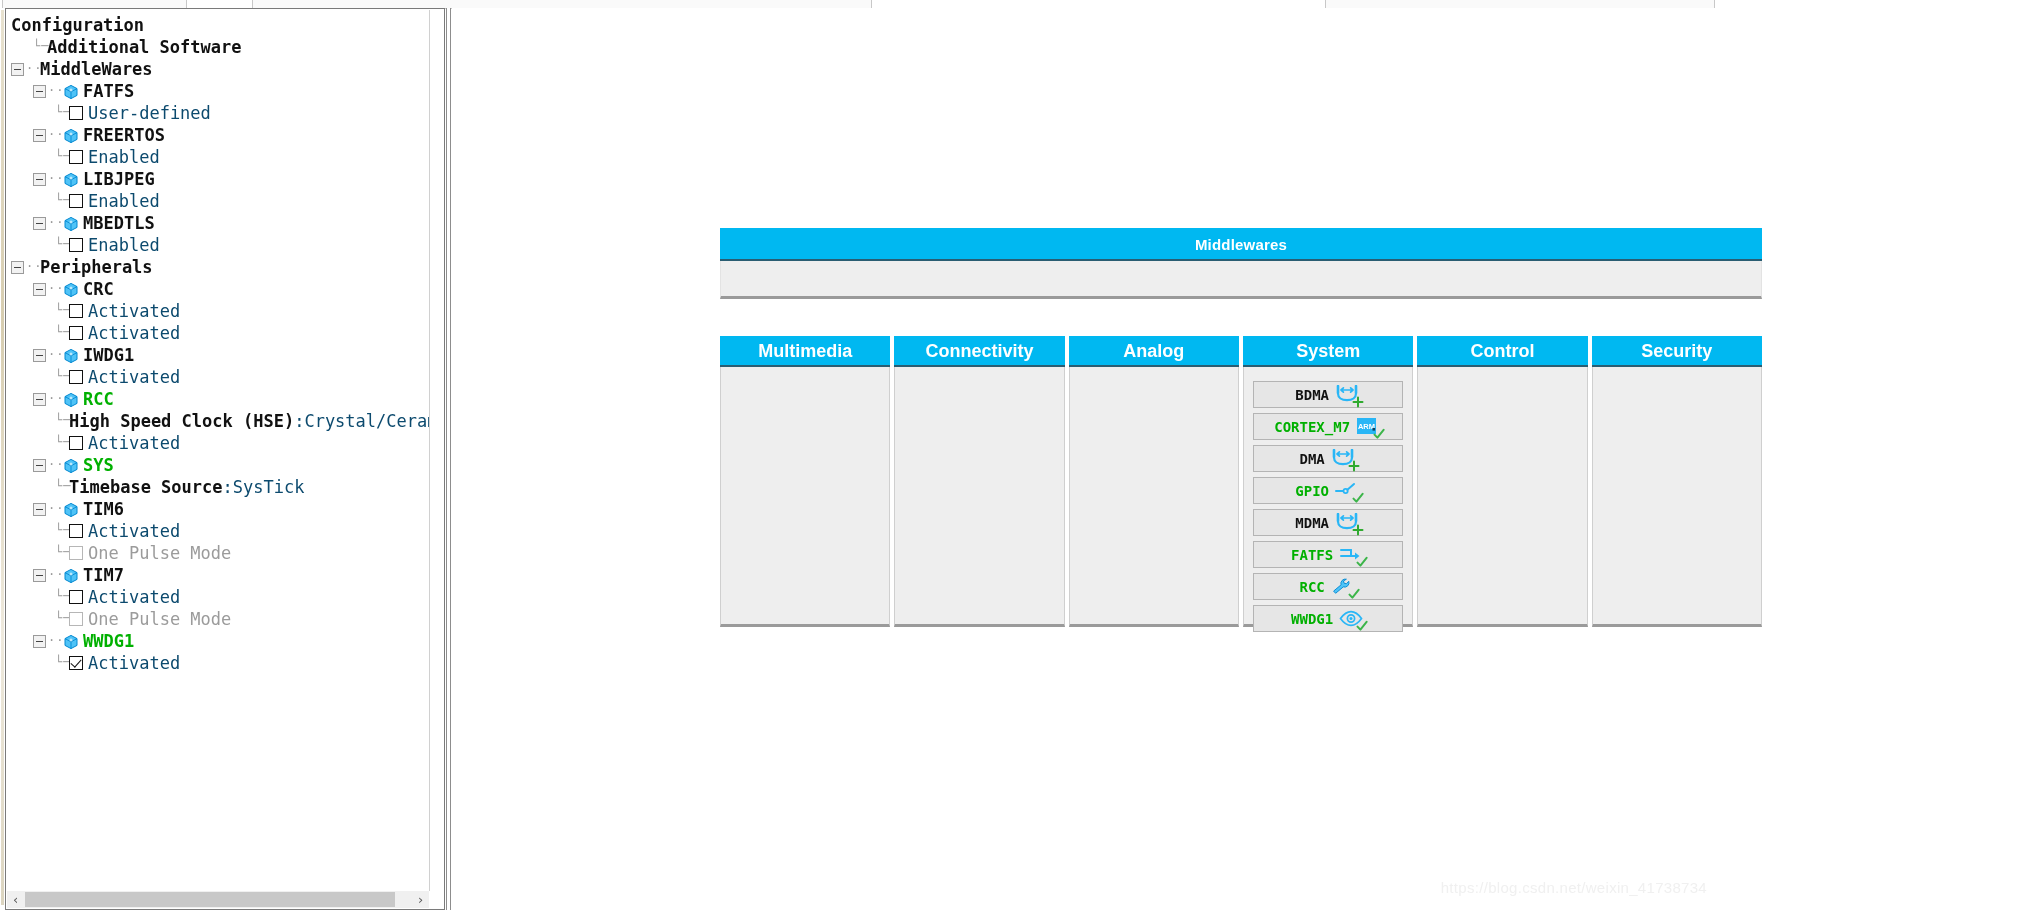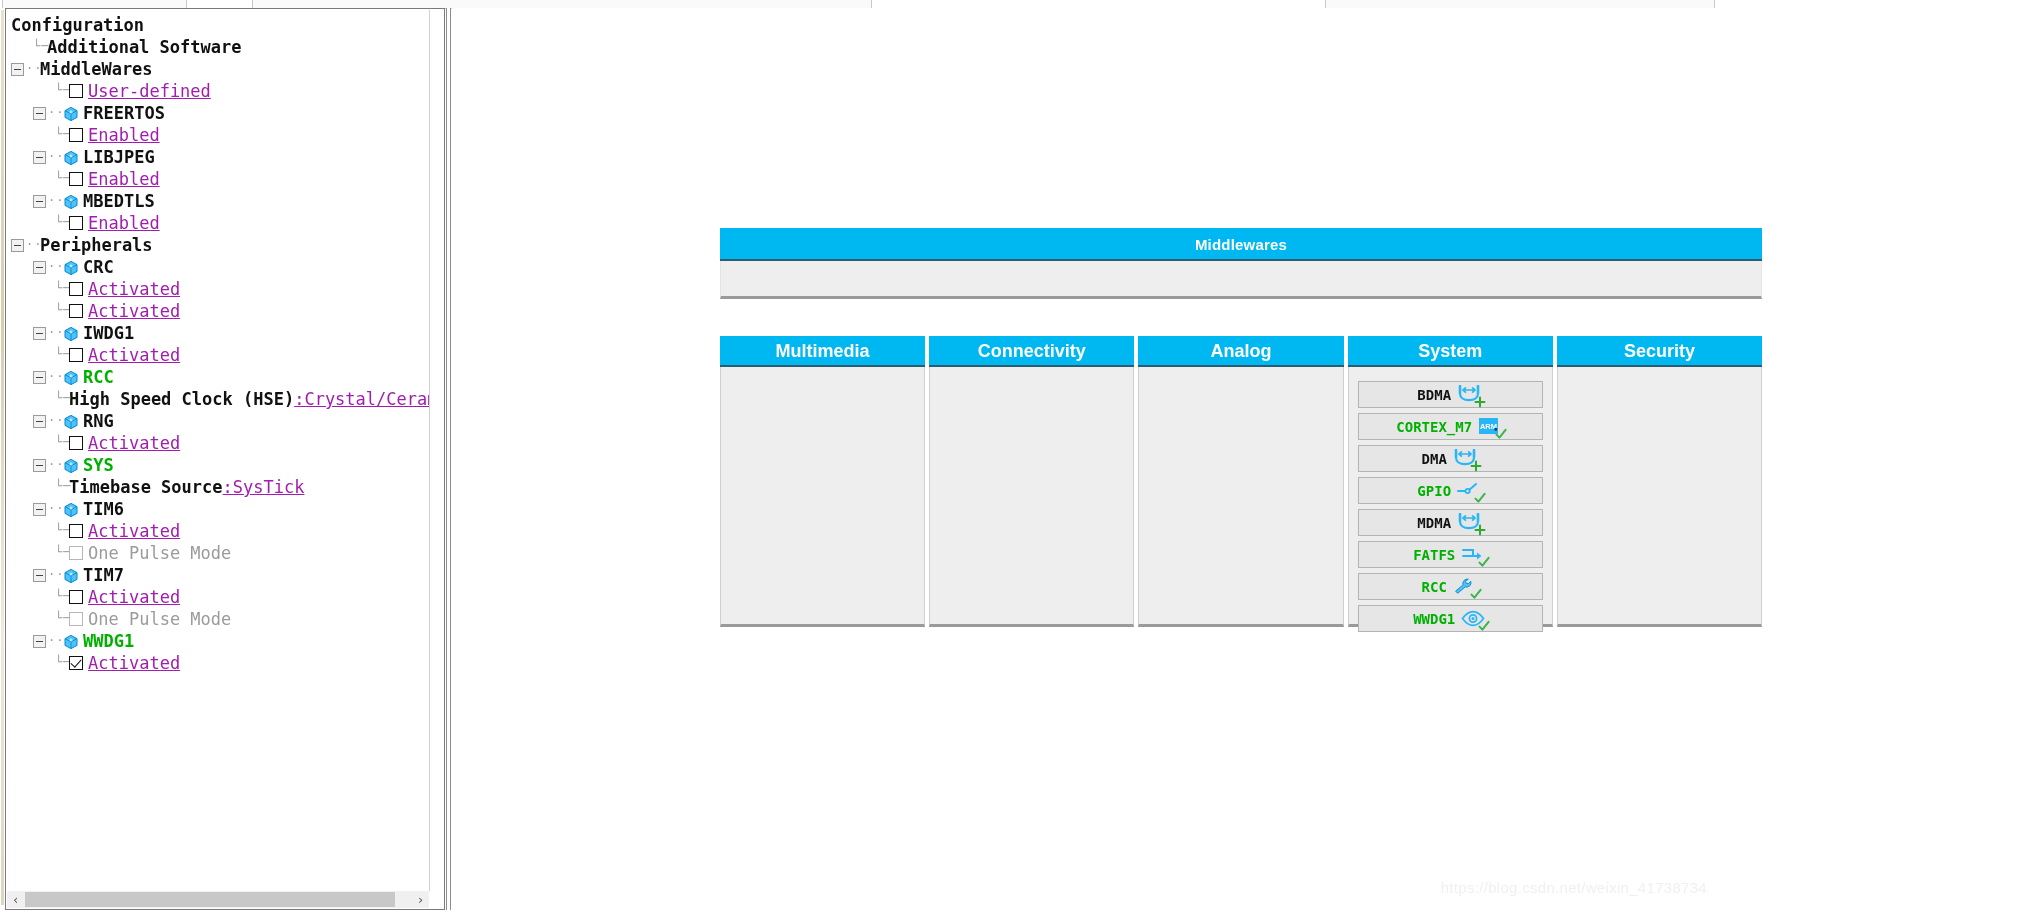--- a/index.html
+++ b/index.html
@@ -52,21 +52,21 @@
   .cbx.disabled { border-color:#b6b6b6; }
   .cbx.checked::after{
     content:""; position:absolute; left:3px; top:0px; width:5px; height:9px;
     border:solid #111; border-width:0 1.8px 1.8px 0; transform:rotate(42deg);
   }
 
   .lbl { font-family:"DejaVu Sans Mono", monospace; color:#111; }
   .lbl.bold { font-weight:bold; }
   .lbl.green { color:#00b000; font-weight:bold; }
   .lbl.grey { color:#9b9b9b; }
-  .lbl.normal { font-weight:normal; color:#a21caf;text-decoration:underline; }
+  .lbl.normal { font-weight:normal; color:#0c4a6e; }
 
   
   .vscroll { position:absolute; right:1px; top:1px; width:14px; bottom:18px; background:#ffffff;
              border-left:1px solid #d0d0d0; }
   .hscroll { position:absolute; left:1px; right:15px; bottom:1px; height:17px; background:#f0f0f0; }
   .hthumb  { position:absolute; left:18px; top:1px; width:370px; height:15px; background:#c8c8c8; }
   .sb-arrow{ position:absolute; top:0; width:17px; height:17px; color:#5a5a5a; font-size:13px;
              text-align:center; line-height:17px; font-family:"DejaVu Sans", sans-serif; }
   .sb-arrow.left{ left:0; } .sb-arrow.right{ right:0; }
 
@@ -133,20 +133,26 @@
 
   <div class="tree-outer-edge"></div>
   <div class="edge-stripe"></div>
 
   <div class="tree-panel">
     <div class="tree-scroll">
       <div class="tree" id="tree-root">
           <div class="node"><span class="indent" style="width:4px"></span><span class="lbl bold">Configuration</span></div>
           <div class="node"><span class="indent" style="width:26px"></span><span class="dots">└─</span><span class="lbl bold">Additional Software</span></div>
           <div class="node"><span class="indent" style="width:4px"></span><span class="expander"><span class="bar"></span></span><span class="dots">··</span><span class="lbl bold">MiddleWares</span></div>
+          <div class="node"><span class="indent" style="width:26px"></span><span class="expander"><span class="bar"></span></span><span class="dots">··</span><span class="cube"><svg width="16" height="16" viewBox="0 0 16 16">
+                <path d="M8 1.4 14 4.6v6.8L8 14.6 2 11.4V4.6Z" fill="#4fc3f7" stroke="#0288d1" stroke-width="1"></path>
+                <path d="M2 4.6 8 7.8l6-3.2" fill="none" stroke="#0288d1" stroke-width=".9"></path>
+                <path d="M8 7.8v6.8" fill="none" stroke="#0288d1" stroke-width=".9"></path>
+                <circle cx="8" cy="6.1" r="1.5" fill="#e1f5fe" opacity=".75"></circle>
+              </svg></span><span class="lbl bold">FATFS</span></div>
           <div class="node"><span class="indent" style="width:48px"></span><span class="dots">└─</span><span class="cbx"></span><span class="lbl normal">User-defined</span></div>
           <div class="node"><span class="indent" style="width:26px"></span><span class="expander"><span class="bar"></span></span><span class="dots">··</span><span class="cube"><svg width="16" height="16" viewBox="0 0 16 16">
                 <path d="M8 1.4 14 4.6v6.8L8 14.6 2 11.4V4.6Z" fill="#4fc3f7" stroke="#0288d1" stroke-width="1"></path>
                 <path d="M2 4.6 8 7.8l6-3.2" fill="none" stroke="#0288d1" stroke-width=".9"></path>
                 <path d="M8 7.8v6.8" fill="none" stroke="#0288d1" stroke-width=".9"></path>
                 <circle cx="8" cy="6.1" r="1.5" fill="#e1f5fe" opacity=".75"></circle>
               </svg></span><span class="lbl bold">FREERTOS</span></div>
           <div class="node"><span class="indent" style="width:48px"></span><span class="dots">└─</span><span class="cbx"></span><span class="lbl normal">Enabled</span></div>
           <div class="node"><span class="indent" style="width:26px"></span><span class="expander"><span class="bar"></span></span><span class="dots">··</span><span class="cube"><svg width="16" height="16" viewBox="0 0 16 16">
                 <path d="M8 1.4 14 4.6v6.8L8 14.6 2 11.4V4.6Z" fill="#4fc3f7" stroke="#0288d1" stroke-width="1"></path>
@@ -178,26 +184,20 @@
                 <circle cx="8" cy="6.1" r="1.5" fill="#e1f5fe" opacity=".75"></circle>
               </svg></span><span class="lbl bold">IWDG1</span></div>
           <div class="node"><span class="indent" style="width:48px"></span><span class="dots">└─</span><span class="cbx"></span><span class="lbl normal">Activated</span></div>
           <div class="node"><span class="indent" style="width:26px"></span><span class="expander"><span class="bar"></span></span><span class="dots">··</span><span class="cube"><svg width="16" height="16" viewBox="0 0 16 16">
                 <path d="M8 1.4 14 4.6v6.8L8 14.6 2 11.4V4.6Z" fill="#4fc3f7" stroke="#0288d1" stroke-width="1"></path>
                 <path d="M2 4.6 8 7.8l6-3.2" fill="none" stroke="#0288d1" stroke-width=".9"></path>
                 <path d="M8 7.8v6.8" fill="none" stroke="#0288d1" stroke-width=".9"></path>
                 <circle cx="8" cy="6.1" r="1.5" fill="#e1f5fe" opacity=".75"></circle>
               </svg></span><span class="lbl green">RCC</span></div>
           <div class="node"><span class="indent" style="width:48px"></span><span class="dots">└─</span><span class="lbl bold">High Speed Clock (HSE)</span><span class="lbl normal">:Crystal/Ceramic Resona</span></div>
-          <div class="node"><span class="indent" style="width:26px"></span><span class="expander"><span class="bar"></span></span><span class="dots">··</span><span class="cube"><svg width="16" height="16" viewBox="0 0 16 16">
-                <path d="M8 1.4 14 4.6v6.8L8 14.6 2 11.4V4.6Z" fill="#4fc3f7" stroke="#0288d1" stroke-width="1"></path>
-                <path d="M2 4.6 8 7.8l6-3.2" fill="none" stroke="#0288d1" stroke-width=".9"></path>
-                <path d="M8 7.8v6.8" fill="none" stroke="#0288d1" stroke-width=".9"></path>
-                <circle cx="8" cy="6.1" r="1.5" fill="#e1f5fe" opacity=".75"></circle>
-              </svg></span><span class="lbl bold">RNG</span></div>
           <div class="node"><span class="indent" style="width:48px"></span><span class="dots">└─</span><span class="cbx"></span><span class="lbl normal">Activated</span></div>
           <div class="node"><span class="indent" style="width:26px"></span><span class="expander"><span class="bar"></span></span><span class="dots">··</span><span class="cube"><svg width="16" height="16" viewBox="0 0 16 16">
                 <path d="M8 1.4 14 4.6v6.8L8 14.6 2 11.4V4.6Z" fill="#4fc3f7" stroke="#0288d1" stroke-width="1"></path>
                 <path d="M2 4.6 8 7.8l6-3.2" fill="none" stroke="#0288d1" stroke-width=".9"></path>
                 <path d="M8 7.8v6.8" fill="none" stroke="#0288d1" stroke-width=".9"></path>
                 <circle cx="8" cy="6.1" r="1.5" fill="#e1f5fe" opacity=".75"></circle>
               </svg></span><span class="lbl green">SYS</span></div>
           <div class="node"><span class="indent" style="width:48px"></span><span class="dots">└─</span><span class="lbl bold">Timebase Source</span><span class="lbl normal">:SysTick</span></div>
           <div class="node"><span class="indent" style="width:26px"></span><span class="expander"><span class="bar"></span></span><span class="dots">··</span><span class="cube"><svg width="16" height="16" viewBox="0 0 16 16">
                 <path d="M8 1.4 14 4.6v6.8L8 14.6 2 11.4V4.6Z" fill="#4fc3f7" stroke="#0288d1" stroke-width="1"></path>
@@ -333,20 +333,24 @@
                   <path d="M1.5 9.5C5 4.6 8.6 2.6 12 2.6s7 2 10.5 6.9C19 14.4 15.4 16.4 12 16.4S5 14.4 1.5 9.5Z" fill="none" stroke="#29b6f6" stroke-width="1.7"></path>
                   <circle cx="12" cy="9.5" r="3.6" fill="none" stroke="#29b6f6" stroke-width="1.7"></circle>
                   <circle cx="12" cy="9.5" r="1.5" fill="#29b6f6"></circle>
                 </svg><svg class="mark-check" viewBox="0 0 12 12">
                   <path d="M1.5 6.6 4.4 9.6 10.6 1.8" fill="none" stroke="#3cb54a" stroke-width="2" stroke-linecap="round" stroke-linejoin="round"></path>
                 </svg></span>
             </div>
           </div>
         </div>
         <div class="cat-col">
+          <div class="cat-head">Control</div>
+          <div class="cat-body"></div>
+        </div>
+        <div class="cat-col">
           <div class="cat-head">Security</div>
           <div class="cat-body"></div>
         </div>
       </div>
 
     <div class="watermark">https://blog.csdn.net/weixin_41738734</div>
   </div>
 
 </div>
 

